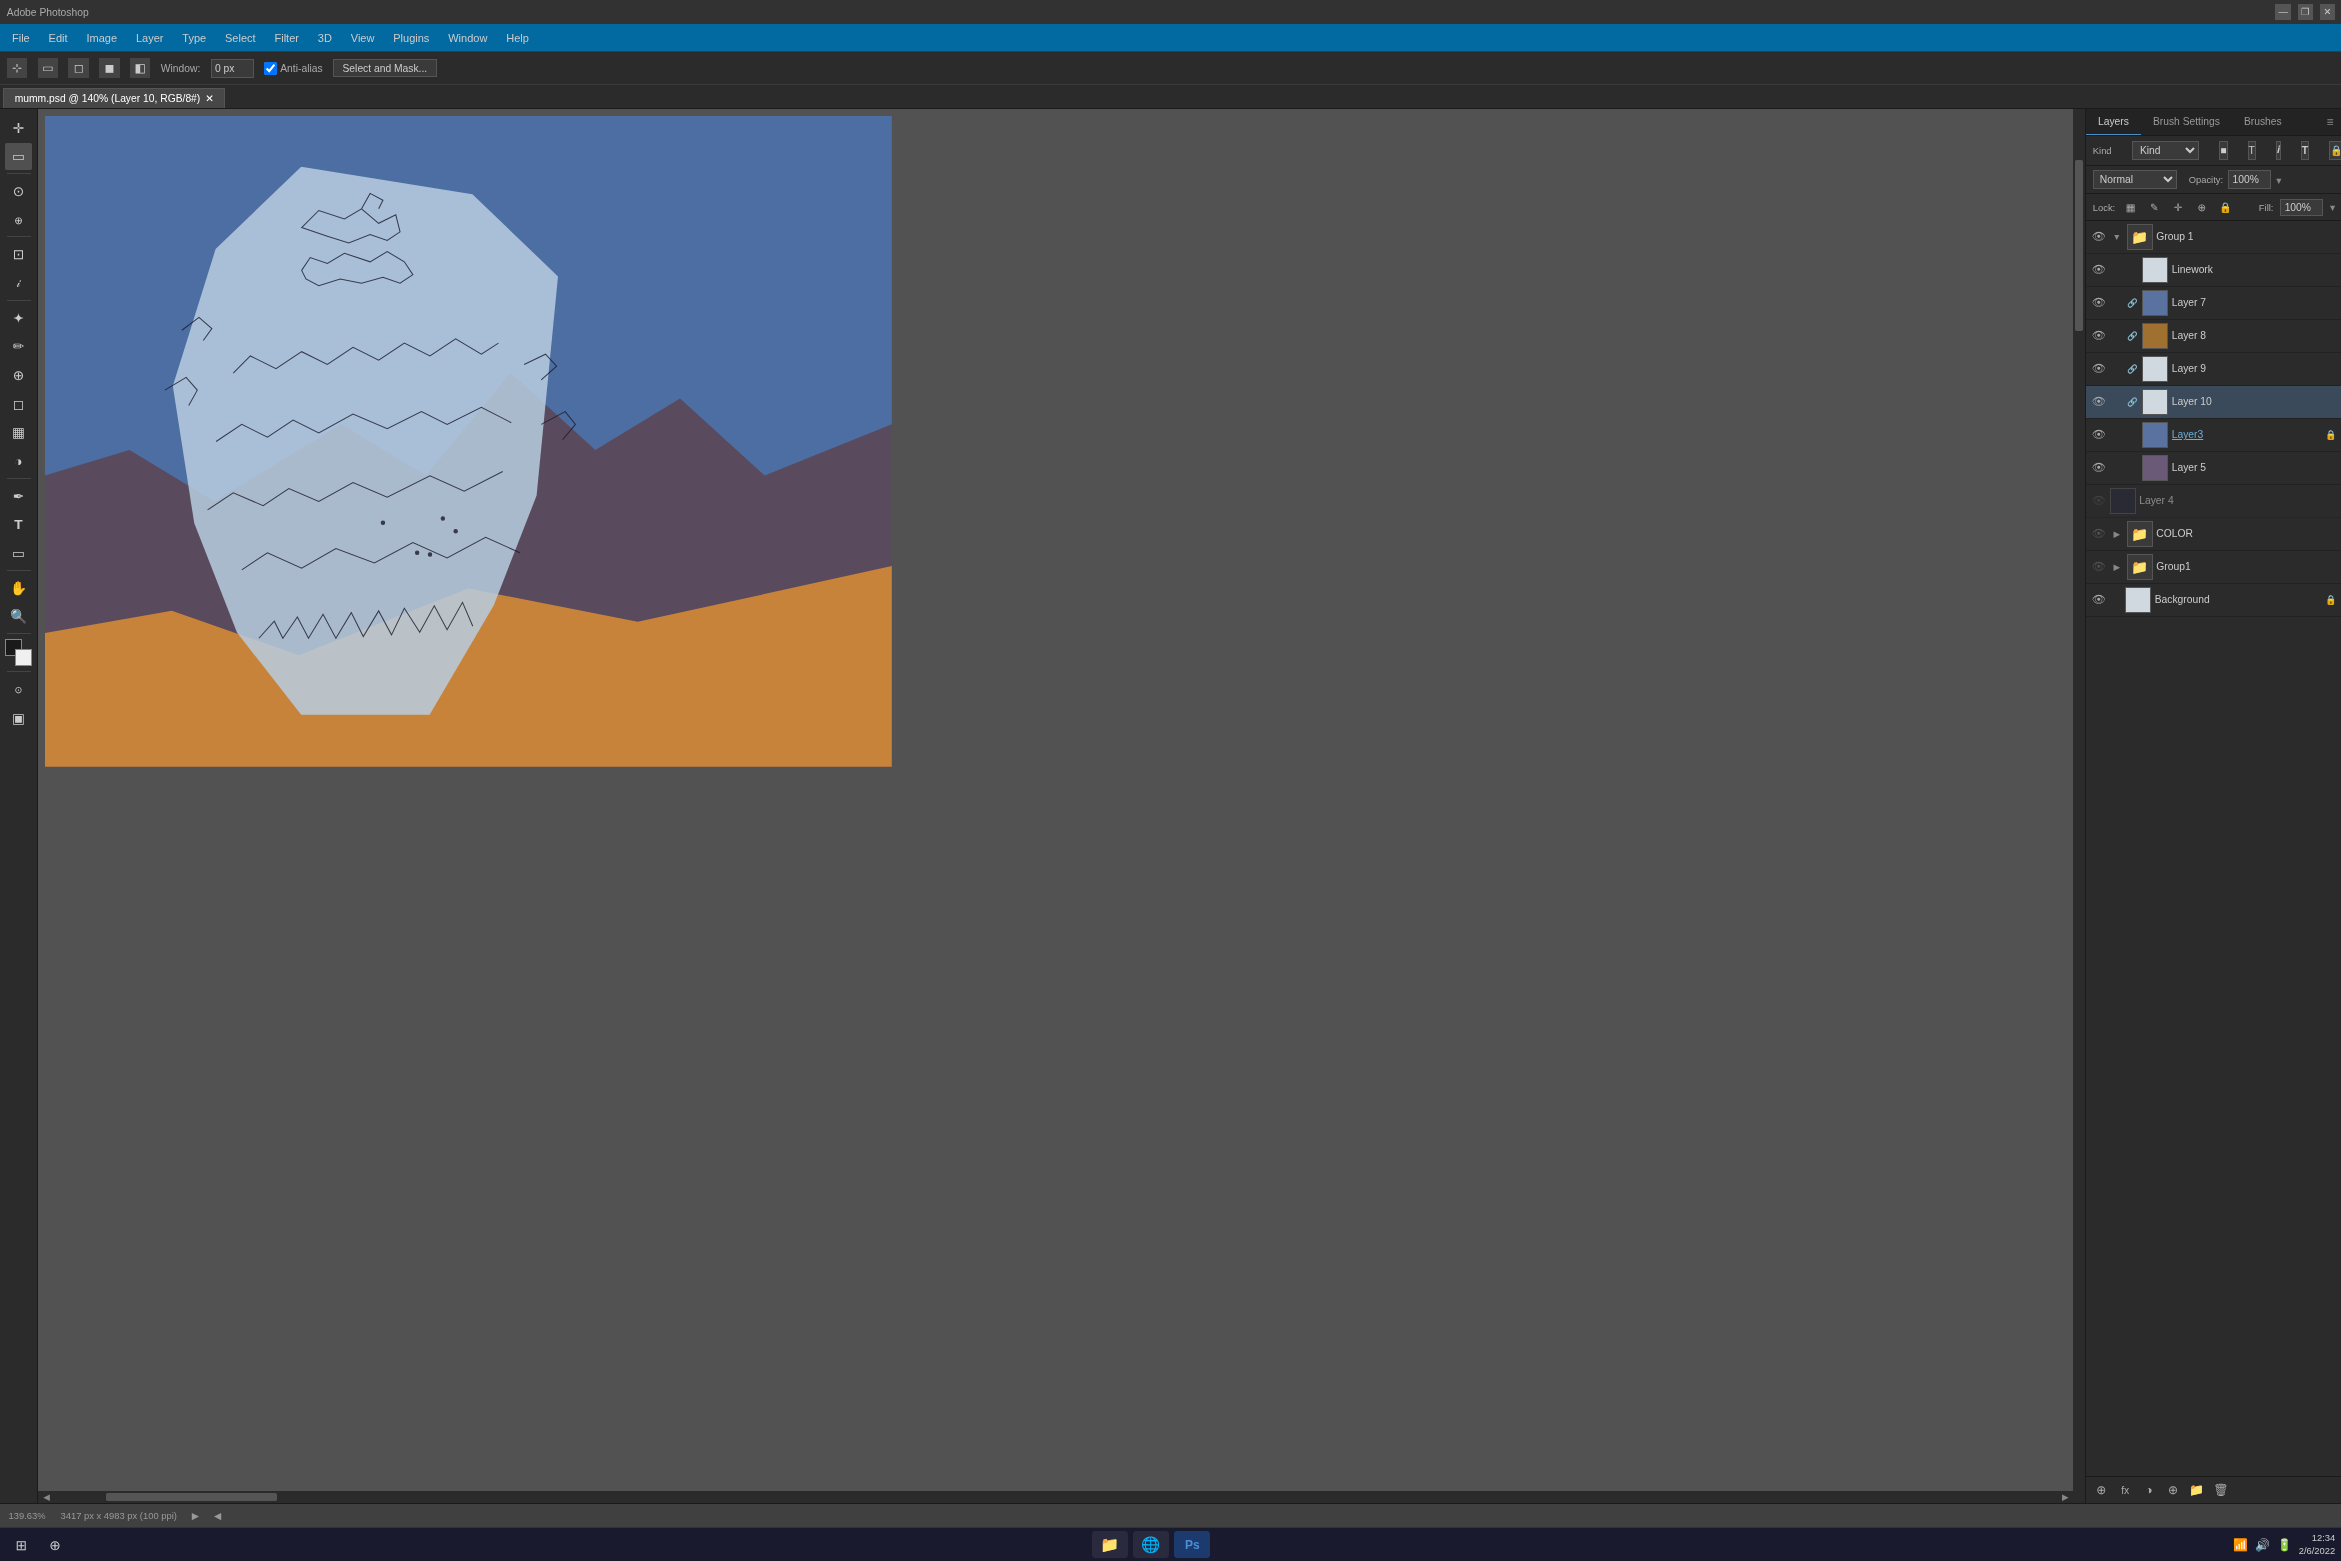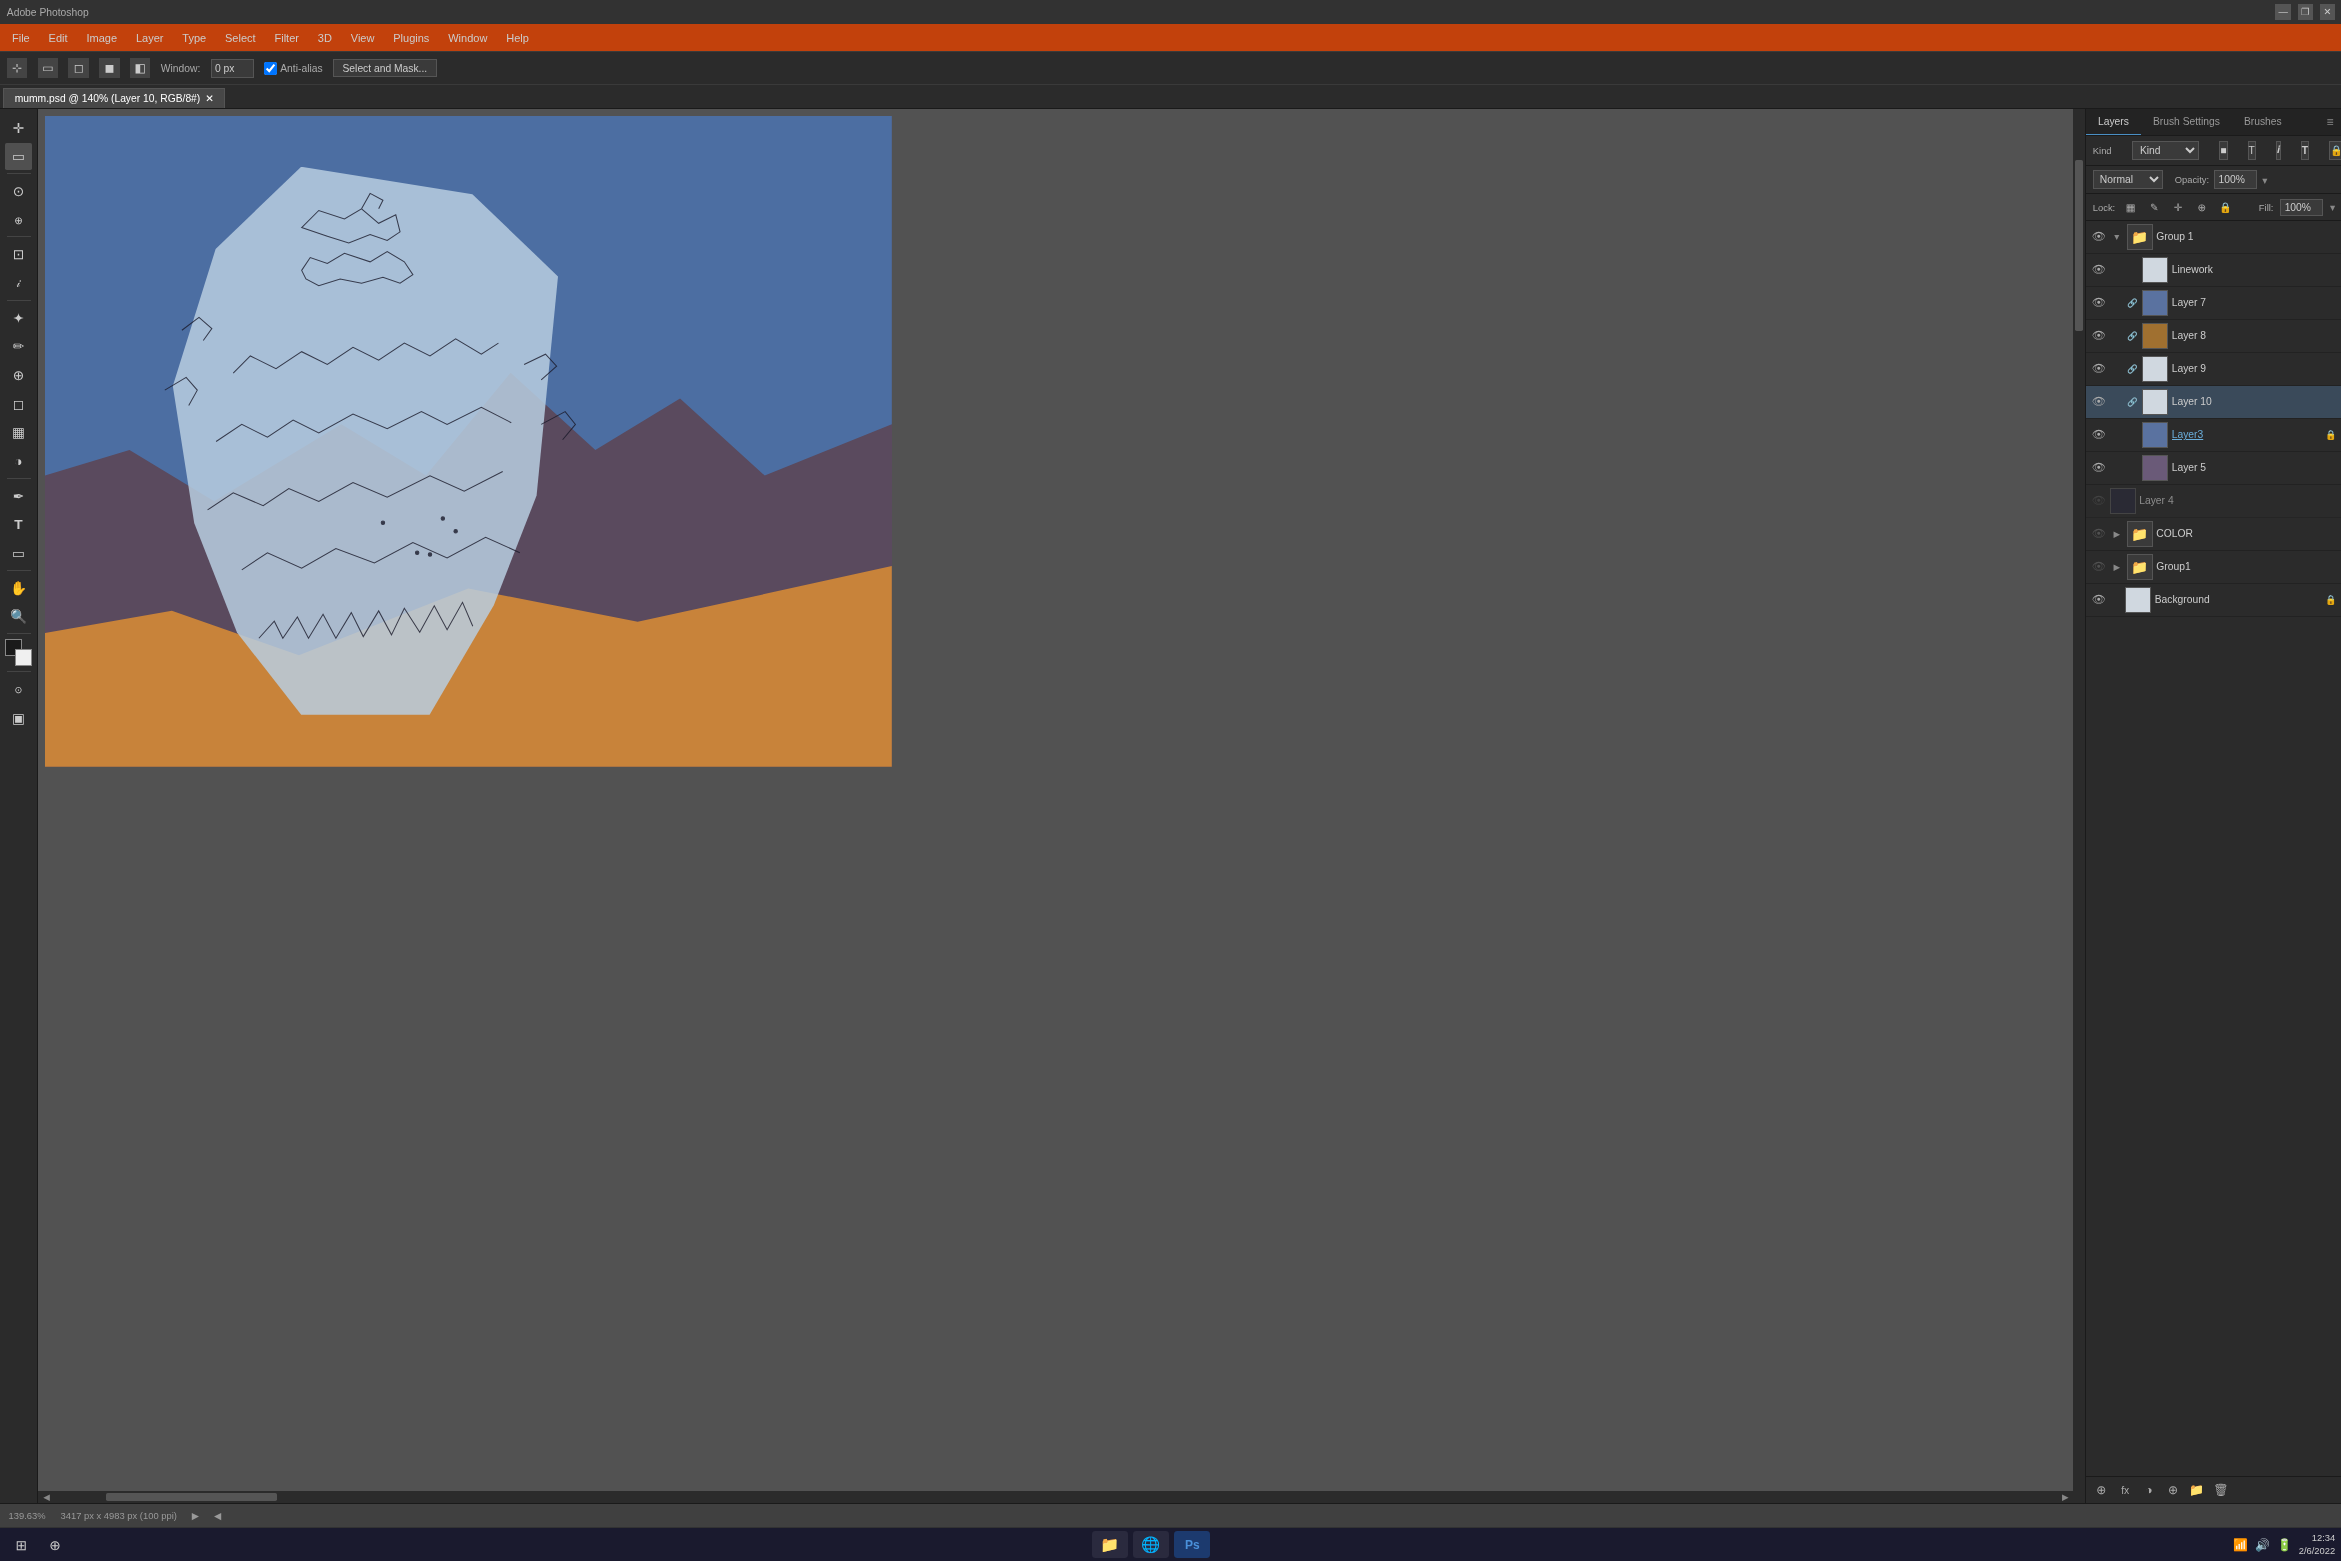--- a/index.html
+++ b/index.html
@@ -37,21 +37,21 @@
       font-size: 9.4px;
       display: flex;
       align-items: center;
       justify-content: center;
     }
 
     
     #menu-bar {
       width: 100%;
       height: 27px;
-      background: #c2410c;
+      background: #0369a1;
       display: flex;
       align-items: center;
       padding: 0 3.4px;
       gap: 1.7px;
     }
     .menu-item {
       padding: 3.4px 8.6px;
       color: #cccccc;
       cursor: pointer;
       font-size: 11px;
@@ -309,21 +309,21 @@
       gap: 5.1px;
       border-bottom: 0.9px solid #1a1a1a;
     }
     .layer-mode-select {
       background: #3a3a3a;
       border: 0.9px solid #555;
       color: #ccc;
       height: 19px;
       font-size: 10.3px;
       padding: 0 2px;
-      width: 70px;
+      width: 84px;
     }
     .opacity-label {
       font-size: 9.4px;
       color: #aaa;
       margin-left: 6.8px;
     }
     .opacity-input {
       background: #3a3a3a;
       border: 0.9px solid #555;
       color: #ccc;

